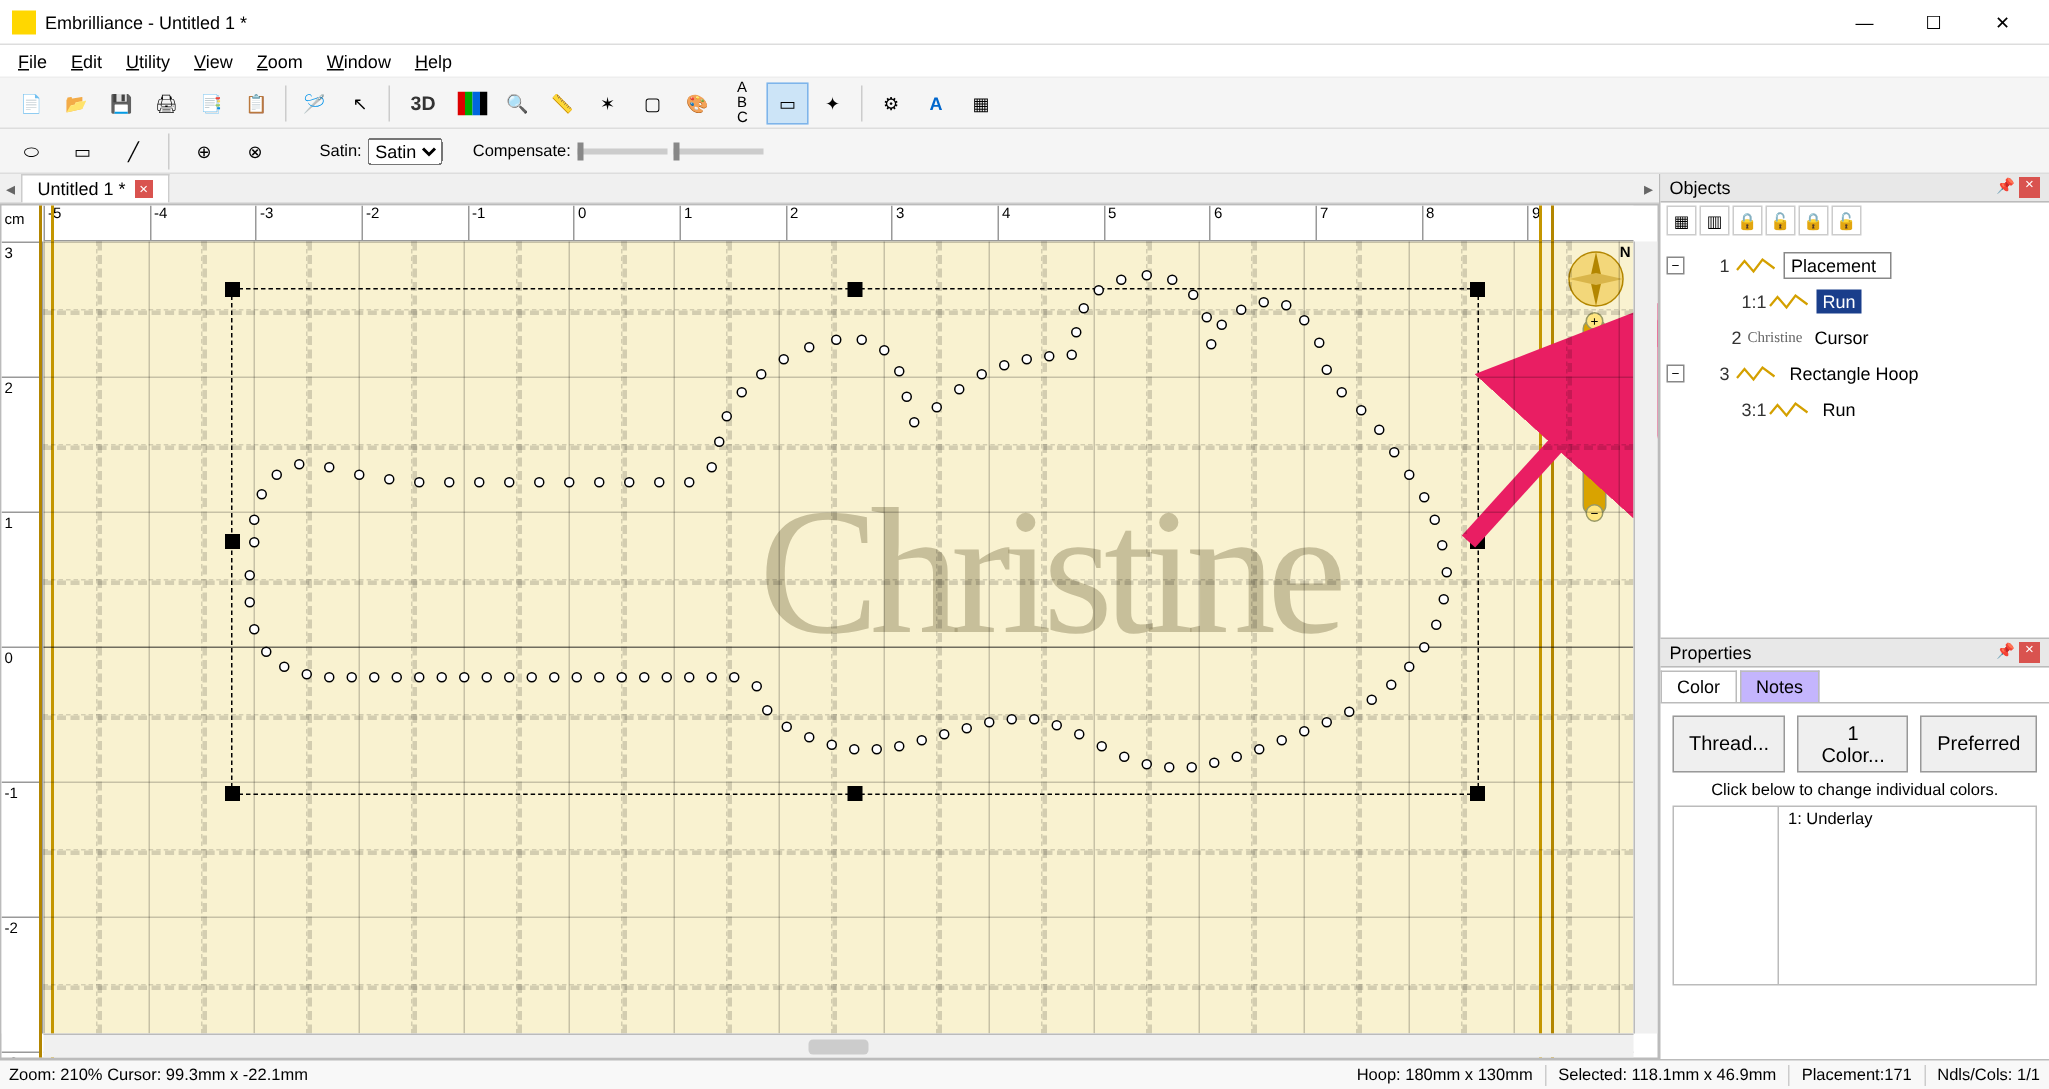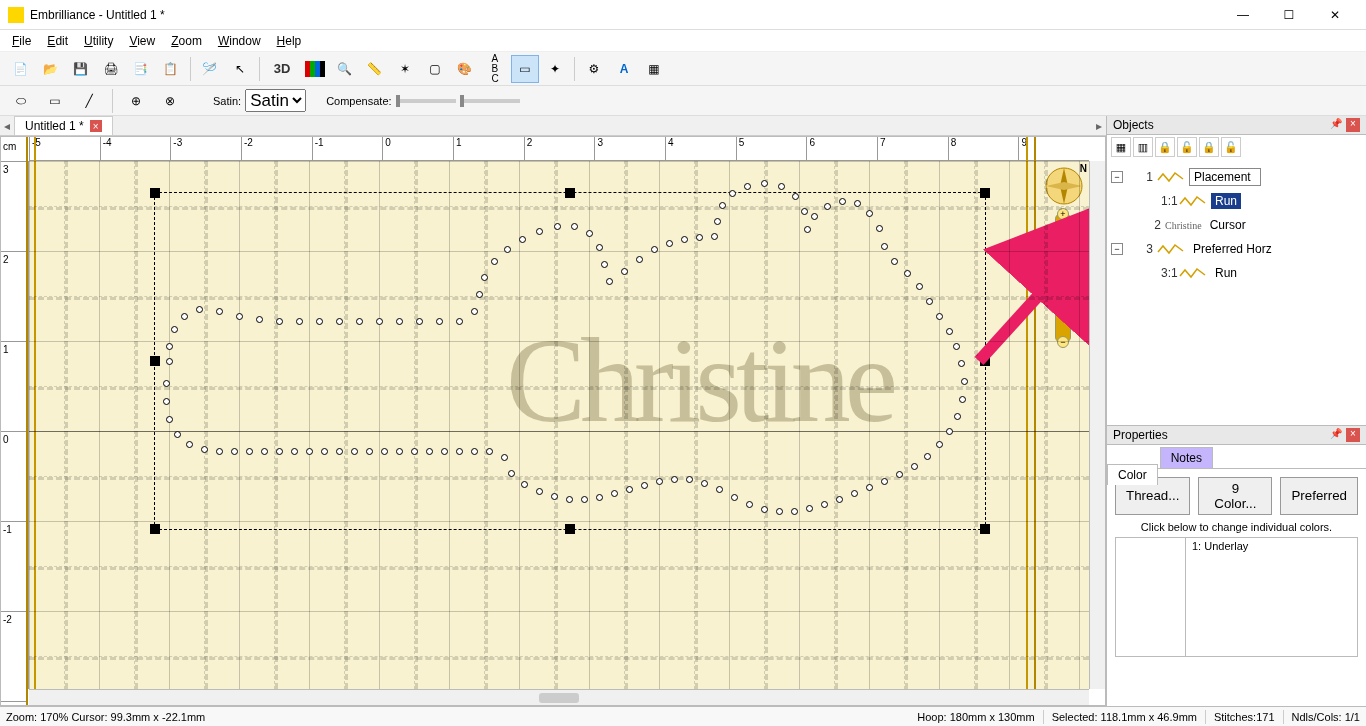--- a/index.html
+++ b/index.html
@@ -52,37 +52,37 @@
 .tree-row { display:flex; align-items:center; height:24px; gap:4px; }
 .tree-expando { width:12px; height:12px; border:1px solid #888; font-size:9px; display:flex;align-items:center;justify-content:center; }
 .tree-num { width:14px; text-align:right; color:#333; }
 .tree-stitch { width:28px; height:14px; }
 .tree-input { border:1px solid #888; padding:1px 4px; width:72px; font-size:12px; }
 .tree-label { padding:1px 4px; }
 .tree-label.sel { background:#1a3e8b; color:#fff; }
 .props-panel { flex:1; display:flex; flex-direction:column; }
 .tabs { display:flex; border-bottom:1px solid #bbb; }
 .tab { padding:3px 10px; border:1px solid #bbb; border-bottom:none; background:#c4b5fd; margin-right:2px; margin-top:2px; }
-.tab.active { background:#fff; position:relative; top:17px; }
+.tab.active { background:#fff; position:relative; top:0; }
 .props-body { flex:1; padding:8px; }
 .props-row { display:flex; gap:8px; margin-bottom:6px; }
 .prop-btn { padding:3px 10px; border:1px solid #999; background:#efefef; }
 .props-msg { font-size:11px; text-align:center; margin:4px 0; }
 .color-list { border:1px solid #bbb; height:120px; display:flex; }
 .color-swatch { width:70px; border-right:1px solid #bbb; }
 .color-entry { padding:2px 6px; font-size:11px; }
 .statusbar { height:20px; border-top:1px solid #bbb; display:flex; align-items:center; padding:0 6px; font-size:11px; background:#f8f8f8; }
 .status-sep { width:1px; height:14px; background:#ccc; margin:0 8px; }
 .arrow-annot { position:absolute; pointer-events:none; }
 .compass { position:absolute; top:4px; right:4px; width:42px; height:42px; }
 .zoom-slider { position:absolute; top:52px; right:18px; width:16px; height:130px; background:#d9a300; border:1px solid #996; border-radius:6px; }
 .scrollbar-h { position:absolute; bottom:0; left:28px; right:16px; height:16px; background:#f0f0f0; border-top:1px solid #bbb; display:flex;align-items:center;justify-content:center; }
 .scrollbar-h .thumb { width:40px; height:10px; background:#ccc; border-radius:3px; }
 .scrollbar-v { position:absolute; top:24px; right:0; bottom:16px; width:16px; background:#f0f0f0; border-left:1px solid #bbb; }
-select { font-size:17px; }
+select { font-size:12px; }
 .label { font-size:11px; }
 .slider-fake { width:60px; height:4px; background:#ccc; position:relative; }
 .slider-fake .thumb { position:absolute; top:-4px; left:0; width:4px; height:12px; background:#888; }
 </style>
 </head>
 <body>
 
 <div class="titlebar">
   <div class="title-icon"></div>
   <div class="title-text">Embrilliance  -  Untitled 1 *</div>
@@ -450,21 +450,21 @@
           <span style="font-family:cursive;font-size:10px;color:#666">Christine</span>
           <span class="tree-label">Cursor</span>
         </div>
         <div class="tree-row">
           <div class="tree-expando">−</div>
           <span style="width:8px"></span>
           <span class="tree-num">3</span>
           <svg class="tree-stitch">
               <path d="M1 10 L6 4 L12 11 L18 3 L26 9" stroke="#d4a000" fill="none" stroke-width="1.5"></path>
             </svg>
-          <span class="tree-label">Preferred Horz</span>
+          <span class="tree-label">Rectangle Hoop</span>
         </div>
         <div class="tree-row" style="padding-left:50px">
           <span class="tree-num">3:1</span>
           <svg class="tree-stitch">
               <path d="M1 10 L6 4 L12 11 L18 3 L26 9" stroke="#d4a000" fill="none" stroke-width="1.5"></path>
             </svg>
           <span class="tree-label">Run</span>
         </div>
       </div>
     </div>
@@ -477,36 +477,36 @@
           <div class="close-icon">×</div>
         </div>
       </div>
       <div class="tabs">
         <div class="tab active">Color</div>
         <div class="tab">Notes</div>
       </div>
       <div class="props-body">
         <div class="props-row">
           <button class="prop-btn">Thread...</button>
-          <button class="prop-btn">9 Color...</button>
+          <button class="prop-btn">1 Color...</button>
           <button class="prop-btn">Preferred</button>
         </div>
         <div class="props-msg">Click below to change individual colors.</div>
         <div class="color-list">
           <div class="color-swatch"></div>
           <div class="color-entry">1: Underlay</div>
         </div>
       </div>
     </div>
   </div>
 </div>
 
 <div class="statusbar">
-  <span>Zoom: 170%  Cursor: 99.3mm x -22.1mm</span>
+  <span>Zoom: 210%  Cursor: 99.3mm x -22.1mm</span>
   <div style="flex:1"></div>
   <span>Hoop:  180mm x 130mm</span>
   <div class="status-sep"></div>
   <span>Selected:  118.1mm x 46.9mm</span>
   <div class="status-sep"></div>
-  <span>Stitches:171</span>
+  <span>Placement:171</span>
   <div class="status-sep"></div>
   <span>Ndls/Cols: 1/1</span>
 </div>
 
 </body></html>

